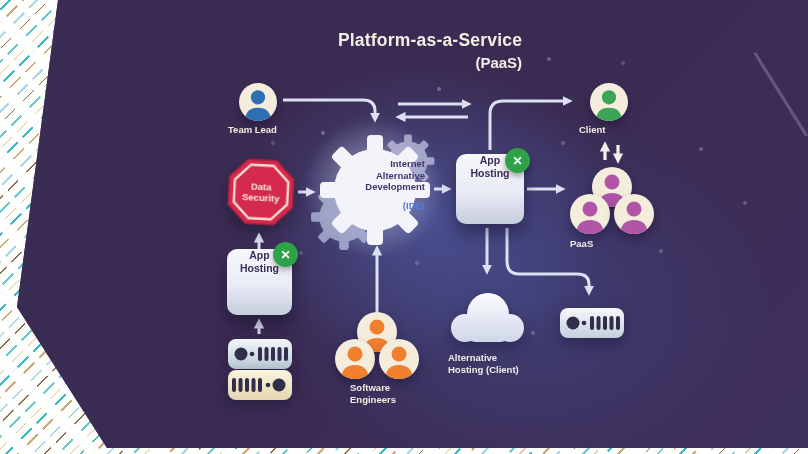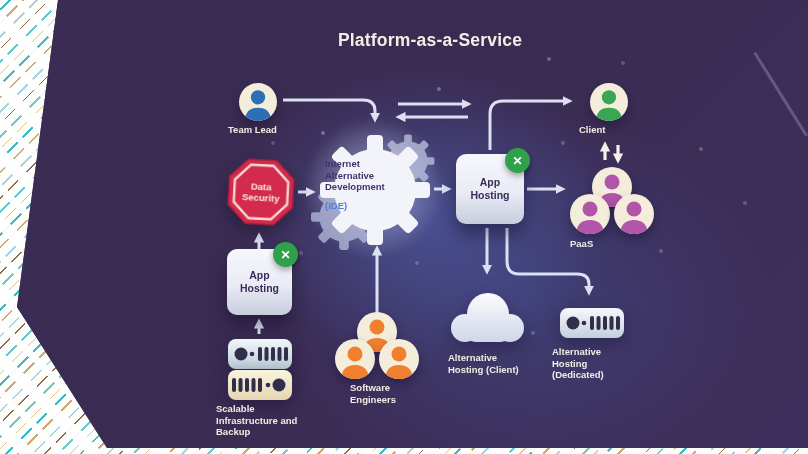--- a/index.html
+++ b/index.html
@@ -53,48 +53,49 @@
   .lbl{position:absolute;color:#f2ede2;font-weight:bold;font-size:9.5px;line-height:11.5px;}
   
   .avatar{position:absolute;width:38px;height:38px;border-radius:50%;background:#f4eddb;
     overflow:hidden;box-shadow:0 5px 10px rgba(15,8,35,.35);}
   .avatar svg{position:absolute;inset:0;}
   .grp .avatar{width:40px;height:40px;}
   
   .appbox{position:absolute;border-radius:10px;
     background:linear-gradient(180deg,#f7f8fc 0%,#e9ebf5 55%,#c7cddd 100%);
     box-shadow:0 10px 16px rgba(15,8,35,.40);
-    display:flex;align-items:center;justify-content:center;text-align:center;
+    display:flex;align-items:flex-start;justify-content:center;text-align:center;
     color:#3c2d58;font-weight:bold;font-size:10.5px;line-height:13px;}
   .badge{position:absolute;width:25px;height:25px;border-radius:50%;background:#2fa14b;
     color:#fff;font-weight:bold;font-size:12px;display:flex;align-items:center;justify-content:center;
     box-shadow:0 3px 6px rgba(0,0,0,.35);}
   
   .octwrap{position:absolute;left:227px;top:158px;width:68px;height:68px;transform:rotate(3deg);
     filter:drop-shadow(0 7px 8px rgba(10,5,25,.35));}
   .octtext{position:absolute;left:0;top:0;width:68px;height:68px;display:flex;align-items:center;justify-content:center;
     text-align:center;color:#f7ecd9;font-weight:bold;font-size:9.5px;line-height:11px;}
   .octtext span{width:46px;}
   
-  .geartext{position:absolute;left:325px;top:158px;width:100px;text-align:left;
+  .geartext{position:absolute;left:325px;top:158px;width:100px;text-align:right;
     color:#43316b;font-weight:bold;font-size:9.5px;line-height:11.5px;}
   .geartext .ideline{color:#4f7fd9;margin-top:7px;}
   .iconshadow{filter:drop-shadow(0 6px 8px rgba(15,8,35,.35));}
 </style>
 </head>
 <body>
 
 <div class="canvas">
   <div class="stripes"></div>
   <div class="panel"></div>
   <div class="streak"></div>
   <div class="stars"></div>
 
   <div class="title">
     <div class="t1">Platform-as-a-Service</div>
+    <div class="t2">(PaaS)</div>
   </div>
 
   <svg width="808" height="454" style="position:absolute;left:0;top:0;" fill="none">
     <defs>
       <marker id="ah" markerWidth="3.4" markerHeight="3.4" refX="0.5" refY="1.7" orient="auto-start-reverse" markerUnits="strokeWidth" viewBox="0 0 3.4 3.4">
         <path d="M0,0 L3.4,1.7 L0,3.4 Z" fill="#dce0f2"></path>
       </marker>
       <marker id="ahw" markerWidth="3.2" markerHeight="3.2" refX="0.5" refY="1.6" orient="auto-start-reverse" markerUnits="strokeWidth" viewBox="0 0 3.2 3.2">
         <path d="M0,0 L3.2,1.6 L0,3.2 Z" fill="#f4f1ea"></path>
       </marker>
@@ -260,21 +261,20 @@
     <g fill="#312e4a">
       <circle cx="14" cy="16" r="6.5"></circle>
         <circle cx="25" cy="16" r="2.3"></circle>
       <rect x="31" y="9" width="4" height="14" rx="2"></rect>
         <rect x="37.5" y="9" width="4" height="14" rx="2"></rect>
       <rect x="44" y="9" width="4" height="14" rx="2"></rect>
         <rect x="50.5" y="9" width="4" height="14" rx="2"></rect>
       <rect x="57" y="9" width="4" height="14" rx="2"></rect>
     </g>
   </svg>
-  <div class="lbl" style="left:552px;top:346px;width:80px;">Alternative Hosting (Dedicated)</div>
 
   <svg width="66" height="32" viewBox="0 0 66 32" style="position:absolute;left:227px;top:338px;" class="iconshadow">
     <defs>
         <linearGradient id="srvg2" x1="0" y1="0" x2="0" y2="1">
           <stop offset="0%" stop-color="#f2f7fb"></stop>
           <stop offset="100%" stop-color="#b9c9d6"></stop>
         </linearGradient>
       </defs>
     <rect x="1" y="1" width="64" height="30" rx="8" fill="url(#srvg2)"></rect>
     <g fill="#312e4a">
@@ -298,14 +298,13 @@
     <g fill="#312e4a">
       <rect x="5" y="9" width="4" height="14" rx="2"></rect>
         <rect x="11.5" y="9" width="4" height="14" rx="2"></rect>
       <rect x="18" y="9" width="4" height="14" rx="2"></rect>
         <rect x="24.5" y="9" width="4" height="14" rx="2"></rect>
       <rect x="31" y="9" width="4" height="14" rx="2"></rect>
       <circle cx="41" cy="16" r="2.3"></circle>
         <circle cx="52" cy="16" r="6.5"></circle>
     </g>
   </svg>
-  <div class="lbl" style="left:216px;top:403px;width:88px;">Scalable Infrastructure and Backup</div>
 </div>
 
 </body></html>

